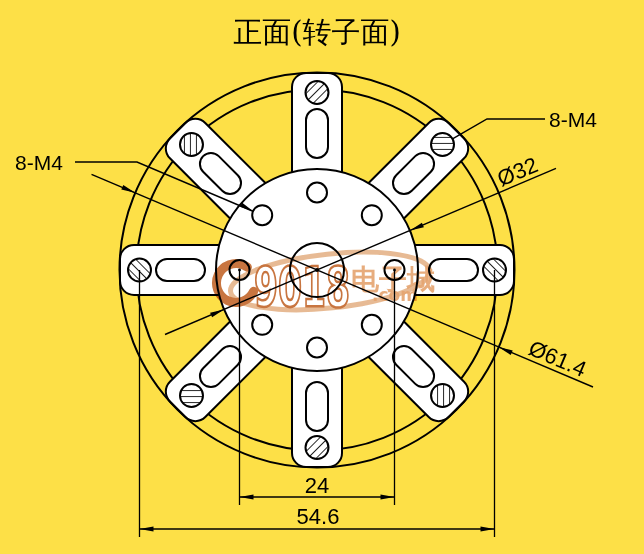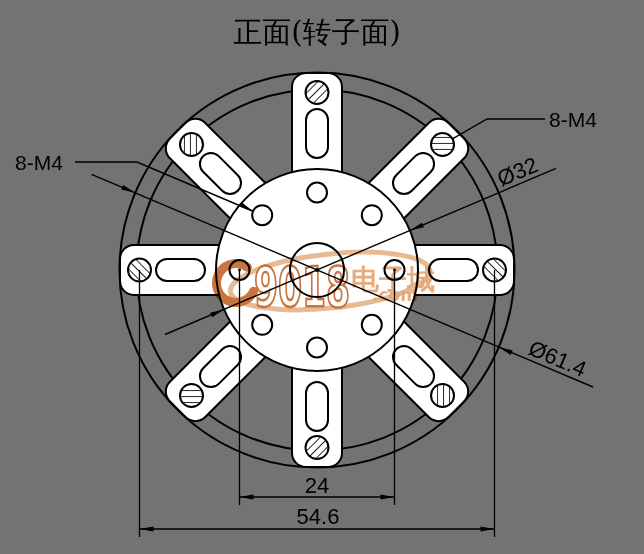--- a/index.html
+++ b/index.html
@@ -1,16 +1,16 @@
 <!DOCTYPE html>
 <html><head>
 <meta charset="utf-8">
 <style>
   html,body{margin:0;padding:0;background:#ffffff;}
-  .stage{position:relative;width:644px;height:554px;background:#737373;overflow:hidden;
+  .stage{position:relative;width:644px;height:554px;background:#fde047;overflow:hidden;
          font-family:"Liberation Sans","DejaVu Sans",sans-serif;}
   svg text{user-select:none;}
   .title-text{font-family:"DejaVu Serif","Liberation Serif",serif;font-size:29px;fill:#000;}
   .dim-text{font-family:"Liberation Sans","DejaVu Sans",sans-serif;font-size:21px;fill:#000;}
   .dim-text-lg{font-family:"Liberation Sans","DejaVu Sans",sans-serif;font-size:22px;fill:#000;}
   .wm-digits{font-family:"DejaVu Sans","Liberation Sans",sans-serif;font-weight:bold;font-size:56px;}
   .wm-cn{font-family:"DejaVu Sans","Liberation Sans",sans-serif;font-weight:bold;font-size:28px;}
   .wm-com{font-family:"DejaVu Sans","Liberation Sans",sans-serif;font-weight:bold;font-size:17px;}
 </style>
 </head>

